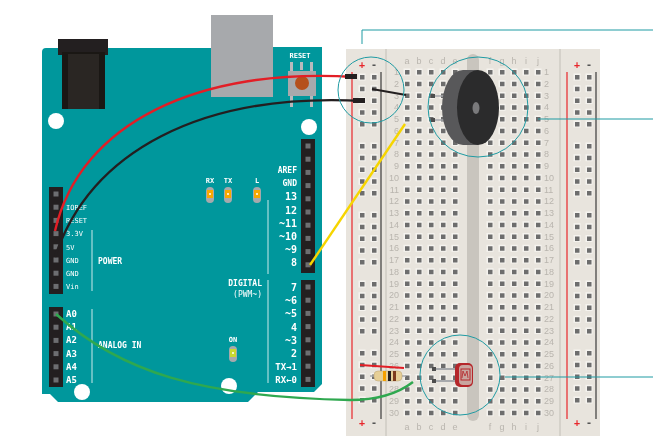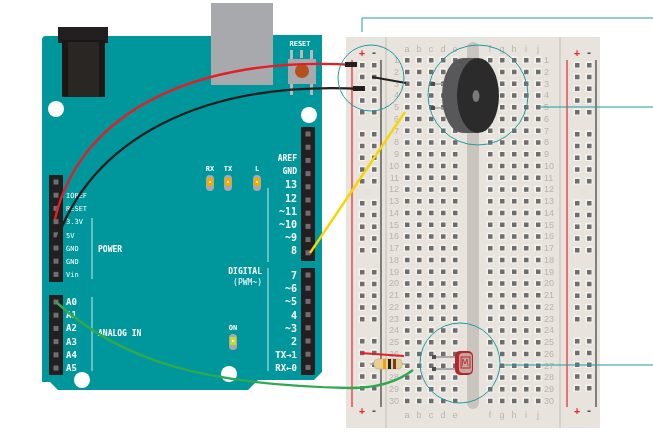--- a/index.html
+++ b/index.html
@@ -1,17 +1,17 @@
 <!DOCTYPE html>
 <html><head>
 <meta charset="utf-8">
 <style>
   html,body{margin:0;padding:0;background:#ffffff;}
   body{width:653px;height:436px;overflow:hidden;position:relative;font-family:"DejaVu Sans Mono","Liberation Mono",monospace;}
-  #stage{position:absolute;left:0;top:0;width:653px;height:352px;}
+  #stage{position:absolute;left:0;top:12px;width:653px;height:352px;}
   svg text{font-family:"DejaVu Sans Mono","Liberation Mono",monospace;}
   .bbtxt{font-family:"Liberation Sans","DejaVu Sans",sans-serif;fill:#b9b5ae;font-size:9px;}
   .lbl{fill:#ffffff;font-weight:bold;}
 </style>
 </head>
 <body>
 
 <div id="stage">
 <svg id="svg" width="653" height="436" viewBox="0 0 653 436" xmlns="http://www.w3.org/2000/svg">
 

